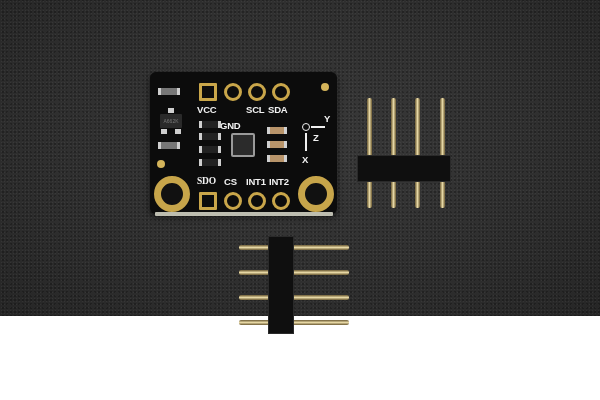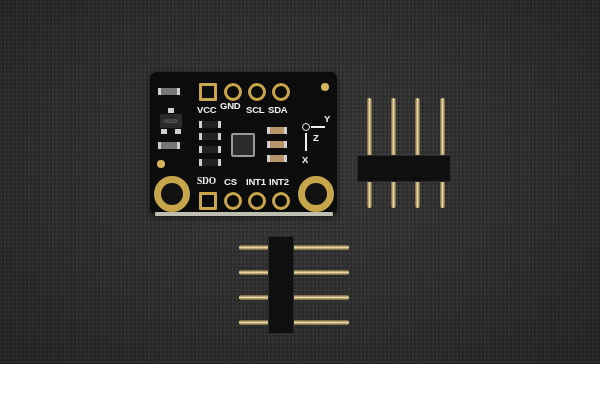--- a/index.html
+++ b/index.html
@@ -1,17 +1,17 @@
 <!DOCTYPE html>
 <html><head>
 <meta charset="utf-8">
 <style>
   html,body{margin:0;padding:0;}
   body{width:600px;height:400px;overflow:hidden;font-family:"Liberation Sans",sans-serif;}
-  .scene{position:relative;width:600px;height:364px;
+  .scene{position:relative;width:600px;height:316px;
     background:
       radial-gradient(ellipse at 50% 45%, #3a3a3a 0%, #303030 55%, #262626 100%);
   }
   .scene::before{content:"";position:absolute;inset:0;
     background-image:
       radial-gradient(rgba(255,255,255,0.05) 1px, transparent 1px),
       radial-gradient(rgba(0,0,0,0.25) 1px, transparent 1px);
     background-size:3px 3px,4px 4px;background-position:0 0,1px 2px;}
   .board{position:absolute;left:150px;top:72px;width:187px;height:142px;background:#0c0c0c;border-radius:6px;
     box-shadow:0 3px 6px rgba(0,0,0,.6);}
@@ -42,21 +42,21 @@
 
   <div class="fid" style="left:321px;top:83px;"></div>
   <div class="fid" style="left:157px;top:160px;"></div>
 
   <div class="pad sq" style="left:199px;top:83px;"></div>
   <div class="pad" style="left:224px;top:83px;"></div>
   <div class="pad" style="left:248px;top:83px;"></div>
   <div class="pad" style="left:272px;top:83px;"></div>
 
   <span class="label" style="left:197px;top:104px;">VCC</span>
-  <span class="label" style="left:220px;top:100px;">GND</span>
+  <span class="label" style="left:220px;top:120px;">GND</span>
   <span class="label" style="left:246px;top:104px;">SCL</span>
   <span class="label" style="left:268px;top:104px;text-align:right;">SDA</span>
 
   <div class="sotleg" style="left:168px;top:108px;"></div>
   <div class="sot">A662K</div>
   <div class="sotleg" style="left:161px;top:129px;"></div>
   <div class="sotleg" style="left:175px;top:129px;"></div>
   <div class="res" style="left:158px;top:88px;background:#777;"></div>
   <div class="res" style="left:158px;top:142px;background:#777;"></div>
 

